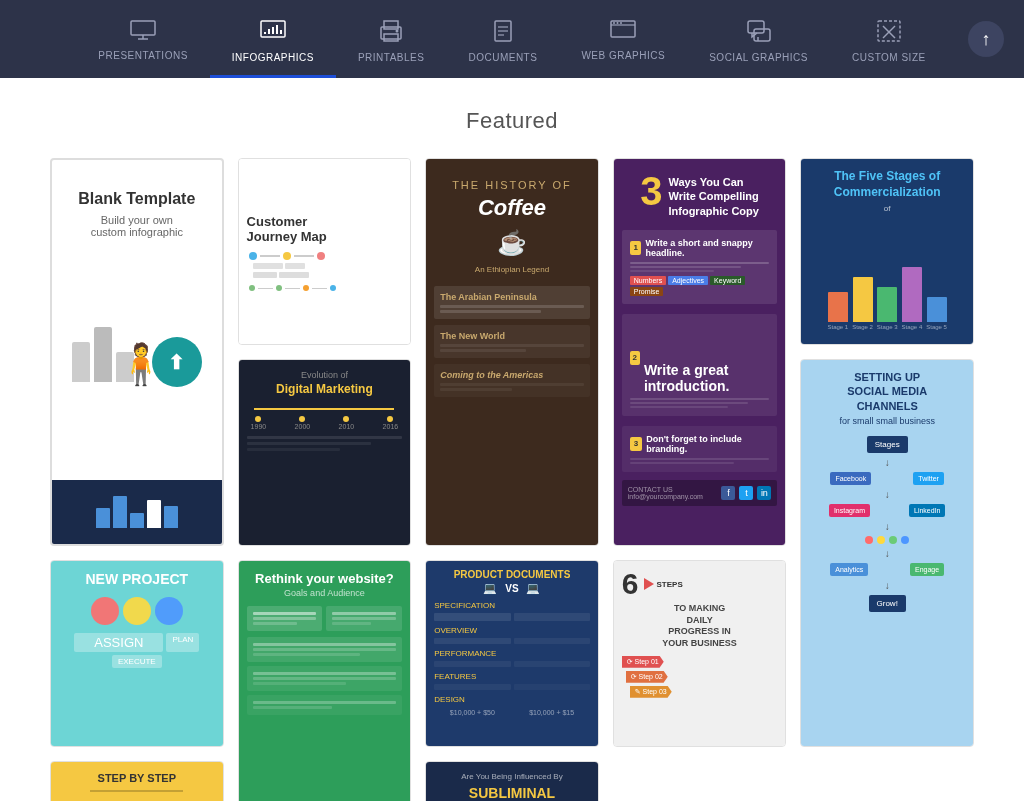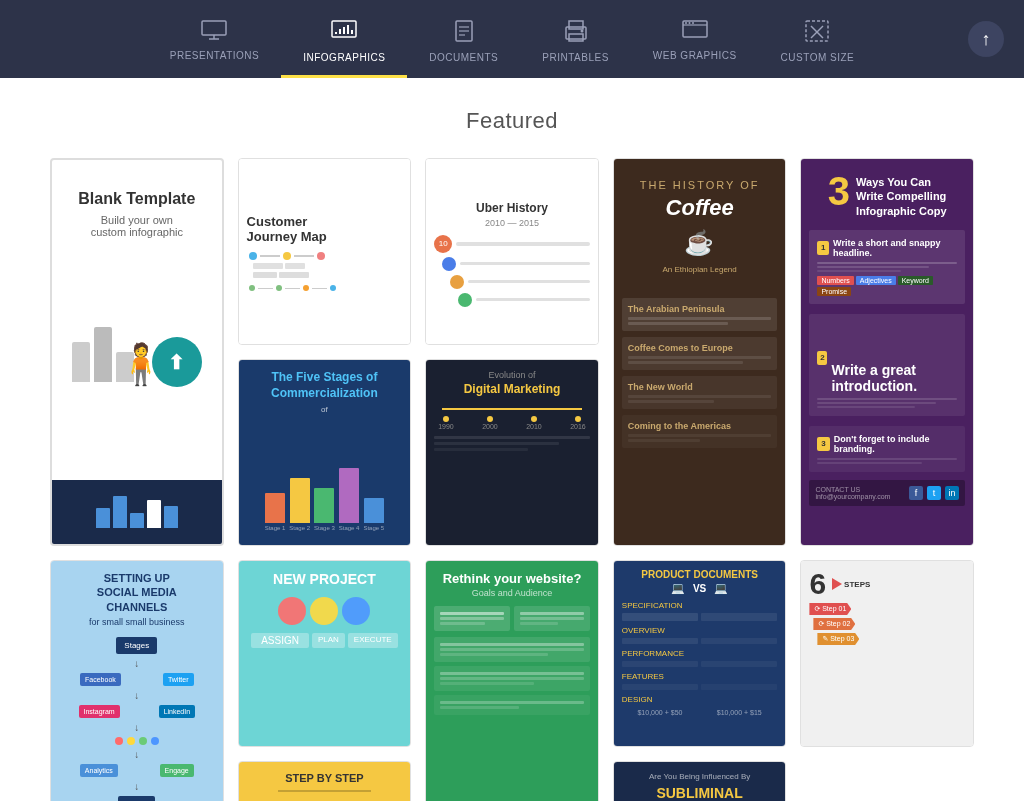--- a/index.html
+++ b/index.html
@@ -26,21 +26,21 @@
       cursor: pointer;
       color: #9aa0b8;
       font-size: 11px;
       letter-spacing: 0.5px;
       text-transform: uppercase;
       border-bottom: 3px solid transparent;
       transition: color 0.2s;
     }
     .nav-item.active {
       color: #ffffff;
-      border-bottom: 3px solid #fde047;
+      border-bottom: 3px solid #1d4ed8;
       justify-content: space-between;
     }
     .nav-icon {
       font-size: 22px;
       margin-bottom: 6px;
       line-height: 1;
     }
     .nav-label { font-size: 10px; }
     .nav-up-btn {
       position: absolute;
@@ -149,55 +149,66 @@
           <line x1="13" y1="7" x2="13" y2="14" stroke="#fff" stroke-width="2"></line>
           <line x1="17" y1="5" x2="17" y2="14" stroke="#fff" stroke-width="2"></line>
           <line x1="21" y1="10" x2="21" y2="14" stroke="#fff" stroke-width="2"></line>
         </svg>
       </span>
       <span class="nav-label">INFOGRAPHICS</span>
     </div>
 
     <div class="nav-item">
       <span class="nav-icon">
+        <svg width="26" height="22" viewBox="0 0 26 22" fill="none">
+          <rect x="3" y="7" width="20" height="12" rx="1" stroke="#9aa0b8" stroke-width="1.5" fill="none"></rect>
+          <rect x="6" y="1" width="14" height="8" rx="0" stroke="#9aa0b8" stroke-width="1.5" fill="none"></rect>
+          <rect x="6" y="14" width="14" height="7" stroke="#9aa0b8" stroke-width="1.5" fill="none"></rect>
+          <circle cx="19" cy="11" r="1.5" fill="#9aa0b8"></circle>
+        </svg>
+      </span>
+      <span class="nav-label">PRINTABLES</span>
+    </div>
+
+    <div class="nav-item">
+      <span class="nav-icon">
         <svg width="22" height="22" viewBox="0 0 22 22" fill="none">
           <rect x="3" y="1" width="16" height="20" rx="1" stroke="#9aa0b8" stroke-width="1.5" fill="none"></rect>
           <line x1="6" y1="7" x2="16" y2="7" stroke="#9aa0b8" stroke-width="1.2"></line>
           <line x1="6" y1="11" x2="16" y2="11" stroke="#9aa0b8" stroke-width="1.2"></line>
           <line x1="6" y1="15" x2="12" y2="15" stroke="#9aa0b8" stroke-width="1.2"></line>
         </svg>
       </span>
       <span class="nav-label">DOCUMENTS</span>
-    </div>
-
-    <div class="nav-item">
-      <span class="nav-icon">
-        <svg width="26" height="22" viewBox="0 0 26 22" fill="none">
-          <rect x="3" y="7" width="20" height="12" rx="1" stroke="#9aa0b8" stroke-width="1.5" fill="none"></rect>
-          <rect x="6" y="1" width="14" height="8" rx="0" stroke="#9aa0b8" stroke-width="1.5" fill="none"></rect>
-          <rect x="6" y="14" width="14" height="7" stroke="#9aa0b8" stroke-width="1.5" fill="none"></rect>
-          <circle cx="19" cy="11" r="1.5" fill="#9aa0b8"></circle>
-        </svg>
-      </span>
-      <span class="nav-label">PRINTABLES</span>
     </div>
 
     <div class="nav-item">
       <span class="nav-icon">
         <svg width="26" height="20" viewBox="0 0 26 20" fill="none">
           <rect x="1" y="1" width="24" height="16" rx="1" stroke="#9aa0b8" stroke-width="1.5" fill="none"></rect>
           <line x1="1" y1="5" x2="25" y2="5" stroke="#9aa0b8" stroke-width="1.2"></line>
           <circle cx="4" cy="3" r="1" fill="#9aa0b8"></circle>
           <circle cx="7.5" cy="3" r="1" fill="#9aa0b8"></circle>
           <circle cx="11" cy="3" r="1" fill="#9aa0b8"></circle>
         </svg>
       </span>
       <span class="nav-label">WEB GRAPHICS</span>
     </div>
 
+    <div class="nav-item">
+      <span class="nav-icon">
+        <svg width="24" height="22" viewBox="0 0 24 22" fill="none">
+          <rect x="1" y="1" width="16" height="12" rx="2" stroke="#9aa0b8" stroke-width="1.5" fill="none"></rect>
+          <path d="M5 13 L5 17 L10 13" stroke="#9aa0b8" stroke-width="1.5" fill="none"></path>
+          <rect x="7" y="9" width="16" height="12" rx="2" stroke="#9aa0b8" stroke-width="1.5" fill="none"></rect>
+          <path d="M11 21 L11 17" stroke="#9aa0b8" stroke-width="1.5"></path>
+        </svg>
+      </span>
+      <span class="nav-label">SOCIAL GRAPHICS</span>
+    </div>
 
     <div class="nav-item">
       <span class="nav-icon">
         <svg width="24" height="22" viewBox="0 0 24 22" fill="none">
           <rect x="1" y="1" width="22" height="20" rx="1" stroke="#9aa0b8" stroke-width="1.5" fill="none" stroke-dasharray="3 2"></rect>
           <line x1="6" y1="6" x2="18" y2="18" stroke="#9aa0b8" stroke-width="1.5"></line>
           <line x1="18" y1="6" x2="6" y2="18" stroke="#9aa0b8" stroke-width="1.5"></line>
         </svg>
       </span>
       <span class="nav-label">CUSTOM SIZE</span>
@@ -272,72 +283,41 @@
               <div style="height:1px; width:15px; background:#ccc;"></div>
               <div style="width:6px; height:6px; border-radius:50%; background:#f5a030;"></div>
               <div style="height:1px; width:15px; background:#ccc;"></div>
               <div style="width:6px; height:6px; border-radius:50%; background:#4ab3e8;"></div>
             </div>
           </div>
         </div>
       </div>
     </div>
 
-    <div class="template-card">
-      <div class="card-inner" style="background:#fff; align-items:flex-start; min-height:185px;">
-        <div style="font-size:12px; font-weight:700; color:#333; text-align:center; width:100%; padding:8px 4px 2px;">Uber History<br><span style="font-size:9px; font-weight:400; color:#888;">2010 — 2015</span></div>
-
-        <div style="width:100%; padding:4px 8px;">
-          <div style="display:flex; flex-direction:column; gap:4px;">
-            <div style="display:flex; align-items:center; gap:4px;">
-              <div style="width:18px; height:18px; border-radius:50%; background:#e8734a; flex-shrink:0; display:flex; align-items:center; justify-content:center; font-size:8px; color:#fff;">10</div>
-              <div style="flex:1; height:4px; background:#e0e0e0; border-radius:2px;"></div>
-            </div>
-            <div style="display:flex; align-items:center; gap:4px; margin-left:8px;">
-              <div style="width:14px; height:14px; border-radius:50%; background:#4a7de8; flex-shrink:0;"></div>
-              <div style="flex:1; height:3px; background:#e0e0e0; border-radius:2px;"></div>
-            </div>
-            <div style="display:flex; align-items:center; gap:4px; margin-left:16px;">
-              <div style="width:14px; height:14px; border-radius:50%; background:#e8a040; flex-shrink:0;"></div>
-              <div style="flex:1; height:3px; background:#e0e0e0; border-radius:2px;"></div>
-            </div>
-            <div style="display:flex; align-items:center; gap:4px; margin-left:24px;">
-              <div style="width:14px; height:14px; border-radius:50%; background:#4ab870; flex-shrink:0;"></div>
-              <div style="flex:1; height:3px; background:#e0e0e0; border-radius:2px;"></div>
-            </div>
-          </div>
-        </div>
-      </div>
-    </div>
 
     <div class="template-card" style="grid-row: span 2;">
       <div class="card-inner" style="background:#3d2a1e; min-height:370px; justify-content:flex-start; padding-top:20px;">
         <div style="font-size:11px; color:#c9a96e; text-align:center; letter-spacing:2px; margin-bottom:4px;">THE HISTORY OF</div>
         <div style="font-size:22px; font-weight:900; color:#fff; text-align:center; font-style:italic; margin-bottom:8px;">Coffee</div>
 
         <div style="font-size:24px; margin-bottom:8px;">☕</div>
-        <div style="font-size:8px; color:#c9a96e; text-align:center; padding:0 8px; margin-bottom:24px;">An Ethiopian Legend</div>
+        <div style="font-size:8px; color:#c9a96e; text-align:center; padding:0 8px; margin-bottom:12px;">An Ethiopian Legend</div>
 
         <div style="width:100%; padding:0 8px; display:flex; flex-direction:column; gap:6px;">
           <div style="background:rgba(255,255,255,0.1); padding:6px; border-radius:2px;">
             <div style="font-size:9px; color:#c9a96e; font-weight:700; margin-bottom:3px;">The Arabian Peninsula</div>
             <div style="height:3px; background:rgba(255,255,255,0.15); border-radius:1px; margin-bottom:2px;"></div>
             <div style="height:3px; background:rgba(255,255,255,0.15); border-radius:1px; width:70%;"></div>
           </div>
-          <div style="background:rgba(255,255,255,0.08); padding:6px; border-radius:2px;">
-            <div style="font-size:9px; color:#c9a96e; font-weight:700; margin-bottom:3px;">Coffee Comes to Europe</div>
-            <div style="height:3px; background:rgba(255,255,255,0.1); border-radius:1px; margin-bottom:2px;"></div>
-            <div style="height:3px; background:rgba(255,255,255,0.1); border-radius:1px; width:80%;"></div>
-          </div>
           <div style="background:rgba(255,255,255,0.06); padding:6px; border-radius:2px;">
             <div style="font-size:9px; color:#c9a96e; font-weight:700; margin-bottom:3px;">The New World</div>
             <div style="height:3px; background:rgba(255,255,255,0.08); border-radius:1px; margin-bottom:2px;"></div>
             <div style="height:3px; background:rgba(255,255,255,0.08); border-radius:1px; width:60%;"></div>
           </div>
-          <div style="background:rgba(255,255,255,0.04); padding:6px; border-radius:2px;">
+          <div style="background:rgba(255,255,255,0.04); padding:6px; border-radius:2px;font-style:italic;">
             <div style="font-size:9px; color:#c9a96e; font-weight:700; margin-bottom:3px;">Coming to the Americas</div>
             <div style="height:3px; background:rgba(255,255,255,0.06); border-radius:1px; margin-bottom:2px;"></div>
             <div style="height:3px; background:rgba(255,255,255,0.06); border-radius:1px; width:50%;"></div>
           </div>
         </div>
       </div>
     </div>
 
     <div class="template-card" style="grid-row: span 2;">
       <div class="card-inner" style="background:#4a2060; min-height:370px; justify-content:flex-start; padding:12px 8px;">
@@ -501,21 +481,21 @@
     <div class="template-card">
       <div class="card-inner" style="background:#6dd5d5; min-height:185px; justify-content:flex-start; padding:10px 8px;">
         <div style="font-size:14px; font-weight:700; color:#fff; text-align:center; margin-bottom:6px;">NEW PROJECT</div>
 
         <div style="display:flex; gap:4px; justify-content:center; flex-wrap:wrap; padding:4px;">
           <div style="width:28px; height:28px; border-radius:50%; background:#ff6b6b; opacity:0.9;"></div>
           <div style="width:28px; height:28px; border-radius:50%; background:#ffd93d; opacity:0.9;"></div>
           <div style="width:28px; height:28px; border-radius:50%; background:#4d96ff; opacity:0.9;"></div>
         </div>
         <div style="display:flex; gap:3px; justify-content:center; margin-top:4px; flex-wrap:wrap;">
-          <div style="background:rgba(255,255,255,0.3); padding:2px 10px; border-radius:2px; font-size:10px; color:#fff;">ASSIGN</div>
+          <div style="background:rgba(255,255,255,0.3); padding:2px 20px; border-radius:2px; font-size:13px; color:#fff;">ASSIGN</div>
           <div style="background:rgba(255,255,255,0.3); padding:2px 6px; border-radius:2px; font-size:8px; color:#fff;">PLAN</div>
           <div style="background:rgba(255,255,255,0.3); padding:2px 6px; border-radius:2px; font-size:8px; color:#fff;">EXECUTE</div>
         </div>
       </div>
     </div>
 
     <div class="template-card" style="grid-row: span 2;">
       <div class="card-inner" style="background:#2d9e5a; min-height:370px; justify-content:flex-start; padding:10px 8px;">
         <div style="font-size:13px; font-weight:700; color:#fff; text-align:center; margin-bottom:2px;">Rethink your website?</div>
         <div style="font-size:9px; color:rgba(255,255,255,0.7); text-align:center; margin-bottom:8px;">Goals and Audience</div>
@@ -595,20 +575,21 @@
       <div class="card-inner" style="background:#f0f0f0; min-height:185px; justify-content:flex-start; padding:8px;">
         <div style="display:flex; align-items:center; gap:6px; margin-bottom:4px; width:100%;">
           <div style="font-size:30px; font-weight:900; color:#333; line-height:1;">6</div>
           <div style="display:flex; flex-direction:column; gap:2px;">
             <div style="display:flex; gap:2px; align-items:center;">
               <div style="width:0; height:0; border-top:6px solid transparent; border-bottom:6px solid transparent; border-left:10px solid #e05050;"></div>
               <div style="font-size:8px; font-weight:700; color:#333;">STEPS</div>
             </div>
           </div>
         </div>
+        <div style="font-size:9px; color:#444; text-align:center; line-height:1.3; margin-bottom:6px; font-weight:600;">TO MAKING<br>DAILY<br>PROGRESS IN<br>YOUR BUSINESS</div>
 
         <div style="display:flex; flex-direction:column; gap:3px; width:100%;">
           <div style="display:flex; align-items:center; gap:4px;">
             <div style="background:#e05050; color:#fff; font-size:7px; padding:2px 5px; clip-path:polygon(0 0, 90% 0, 100% 50%, 90% 100%, 0 100%);">⟳ Step 01</div>
           </div>
           <div style="display:flex; align-items:center; gap:4px; margin-left:4px;">
             <div style="background:#e07040; color:#fff; font-size:7px; padding:2px 5px; clip-path:polygon(0 0, 90% 0, 100% 50%, 90% 100%, 0 100%);">⟳ Step 02</div>
           </div>
           <div style="display:flex; align-items:center; gap:4px; margin-left:8px;">
             <div style="background:#e09030; color:#fff; font-size:7px; padding:2px 5px; clip-path:polygon(0 0, 90% 0, 100% 50%, 90% 100%, 0 100%);">✎ Step 03</div>

